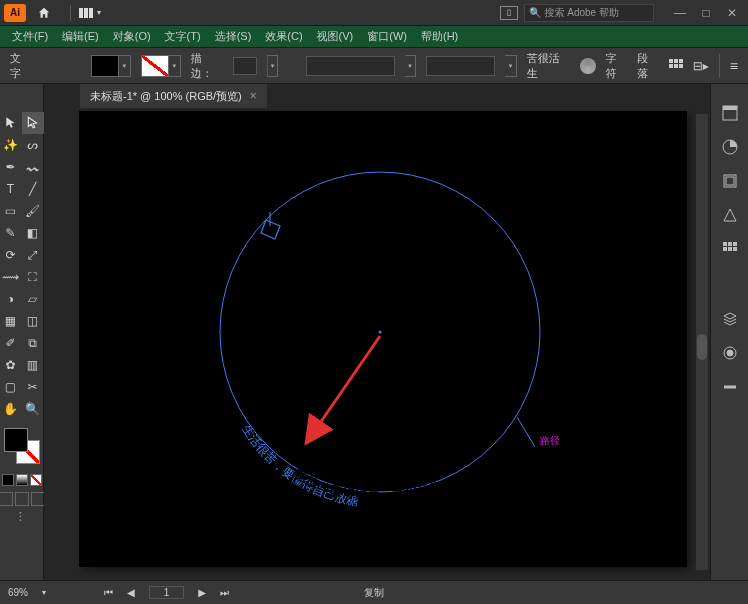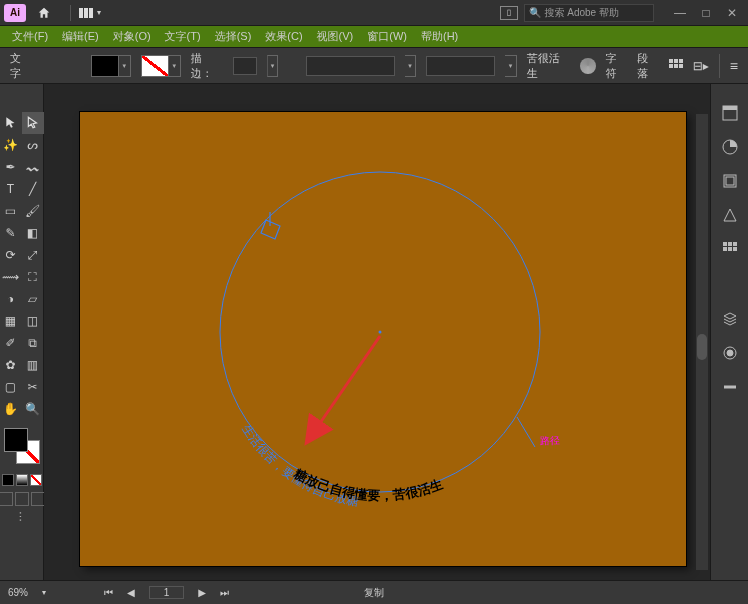--- a/index.html
+++ b/index.html
@@ -1,31 +1,31 @@
 <!DOCTYPE html>
 <html><head>
 <meta charset="utf-8">
 <style>
 * { margin: 0; padding: 0; box-sizing: border-box; user-select: none; }
 body { width: 748px; height: 604px; background: #323232; font-family: "Microsoft YaHei", sans-serif; font-size: 11px; color: #ccc; overflow: hidden; position: relative; }
 
 
 .titlebar { height: 26px; background: #323232; display: flex; align-items: center; padding: 0 4px; border-bottom: 1px solid #1a1a1a; }
-.ai-logo { width: 22px; height: 18px; background: #f0abfc; color: #2a0a00; font-weight: bold; font-size: 10px; display: flex; align-items: center; justify-content: center; border-radius: 3px; margin-right: 6px; }
+.ai-logo { width: 22px; height: 18px; background: #f97316; color: #2a0a00; font-weight: bold; font-size: 10px; display: flex; align-items: center; justify-content: center; border-radius: 3px; margin-right: 6px; }
 .home-btn { width: 24px; height: 18px; display: flex; align-items: center; justify-content: center; margin-right: 6px; color: #ddd; }
 .titlebar-divider { width: 1px; height: 16px; background: #555; margin: 0 8px; }
 .workspace-sel { display: flex; align-items: center; gap: 4px; }
 .ws-icon { width: 14px; height: 14px; display: inline-block; }
 .titlebar-right { margin-left: auto; display: flex; align-items: center; gap: 6px; }
 .search-box { background: #2a2a2a; border: 1px solid #444; height: 18px; width: 130px; display: flex; align-items: center; padding: 0 4px; font-size: 10px; color: #999; }
 .win-btns { display: flex; gap: 2px; margin-left: 8px; }
 .win-btn { width: 24px; height: 18px; display: flex; align-items: center; justify-content: center; color: #aaa; font-size: 12px; }
 
 
-.menubar { height: 22px; background: #4d7c0f; display: flex; align-items: center; padding: 0 6px; gap: 2px; border-bottom: 1px solid #1a1a1a; }
+.menubar { height: 22px; background: #14532d; display: flex; align-items: center; padding: 0 6px; gap: 2px; border-bottom: 1px solid #1a1a1a; }
 .menu-item { padding: 2px 6px; cursor: default; }
 
 
 .optionsbar { height: 36px; background: #383838; display: flex; align-items: center; padding: 0 10px; gap: 10px; border-bottom: 1px solid #1a1a1a; }
 .opt-label { color: #ccc; }
 .color-swatch { width: 28px; height: 22px; background: #000; border: 1px solid #666; position: relative; }
 .color-swatch.none::after { content: ""; position: absolute; inset: 0; background: linear-gradient(to top right, transparent 45%, red 45%, red 55%, transparent 55%); }
 .color-swatch.none { background: #fff; }
 .dd-arrow { width: 12px; height: 22px; border: 1px solid #666; border-left: none; display: flex; align-items: center; justify-content: center; font-size: 7px; color: #aaa; }
 .swatch-group { display: flex; }
@@ -51,21 +51,21 @@
 .mini-swatches { display: flex; gap: 2px; margin-top: 10px; }
 .mini-sw { width: 12px; height: 12px; border: 1px solid #666; }
 .mini-sw.k { background: #000; }
 .mini-sw.w { background: #fff; position: relative; }
 .mini-sw.w::after { content:""; position:absolute; inset:0; background: linear-gradient(to top right, transparent 42%, red 42%, red 58%, transparent 58%); }
 .draw-modes { display: flex; gap: 2px; margin-top: 6px; }
 .dm { width: 14px; height: 14px; border: 1px solid #666; }
 
 .canvas-area { flex: 1; background: #262626; position: relative; padding:28px 16px 10px 36px; }
 .doctab-holder { position:absolute; top:0; left:36px; height:24px; }
-.artboard { width: 606px; height: 454px; background: #a16207; box-shadow: 0 0 0 1px #000, 4px 4px 8px rgba(0,0,0,.5); position: relative; }
+.artboard { width: 606px; height: 454px; background: #000000; box-shadow: 0 0 0 1px #000, 4px 4px 8px rgba(0,0,0,.5); position: relative; }
 .artboard svg { position: absolute; inset: 0; }
 .scroll-v { position: absolute; right: 2px; top: 30px; bottom: 10px; width: 12px; background: #383838; }
 .scroll-v-thumb { position:absolute; top: 220px; width: 10px; left:1px; height: 26px; background: #555; border-radius: 5px;}
 
 .rightbar { width: 38px; background: #383838; display: flex; flex-direction: column; align-items: center; padding-top: 20px; gap: 16px; border-left: 1px solid #1a1a1a; }
 .rb-ic { width: 18px; height: 18px; color: #bbb; display: flex; align-items: center; justify-content: center; }
 
 
 .statusbar { position: absolute; bottom: 0; left: 0; right: 0; height: 24px; background: #383838; display: flex; align-items: center; padding: 0 8px; gap: 14px; font-size: 10px; color: #ccc; border-top: 1px solid #1a1a1a; }
 .stat-mid { position: absolute; left: 50%; transform: translateX(-50%); }
@@ -234,20 +234,26 @@
       </div>
     <div class="draw-modes">
         <div class="dm"></div>
         <div class="dm"></div>
         <div class="dm"></div>
       </div>
     <div class="dots-btn">⋯</div>
   </div>
 
   <div class="canvas-area">
+    <div class="doctab-holder">
+      <div class="doctab">
+        <span>未标题-1* @ 100% (RGB/预览)</span>
+        <span class="close">×</span>
+      </div>
+    </div>
     <div class="artboard">
       <svg viewBox="0 0 606 454">
         <defs>
           <path id="circlePath" d="M 140,220 A 160,160 0 1,1 460,220 A 160,160 0 1,1 140,220" fill="none"></path>
           <path id="arcBot" d="M 162,316 A 160,160 0 0,0 438,316" fill="none"></path>
           <path id="arcBot2" d="M 174,332 A 170,170 0 0,0 426,332" fill="none"></path>
           <marker id="ah" markerWidth="12" markerHeight="12" refX="2" refY="5" orient="auto">
               <path d="M0,0 L10,5 L0,10 z" fill="#e03030"></path>
             </marker>
         </defs>

